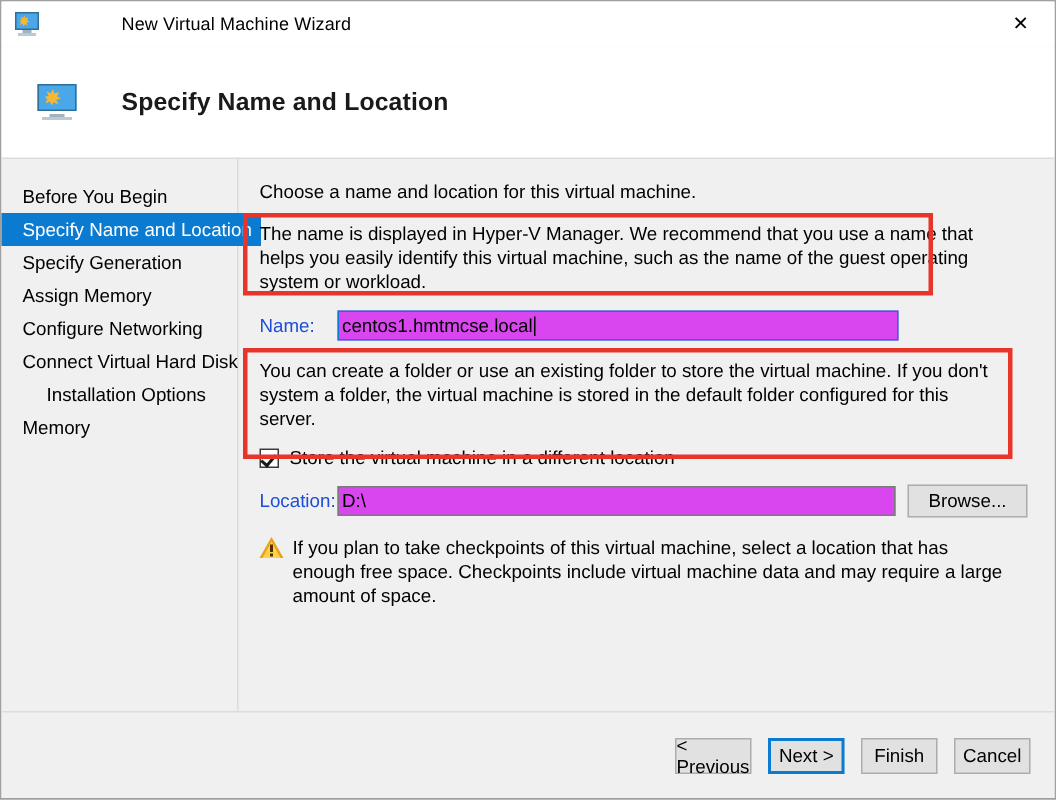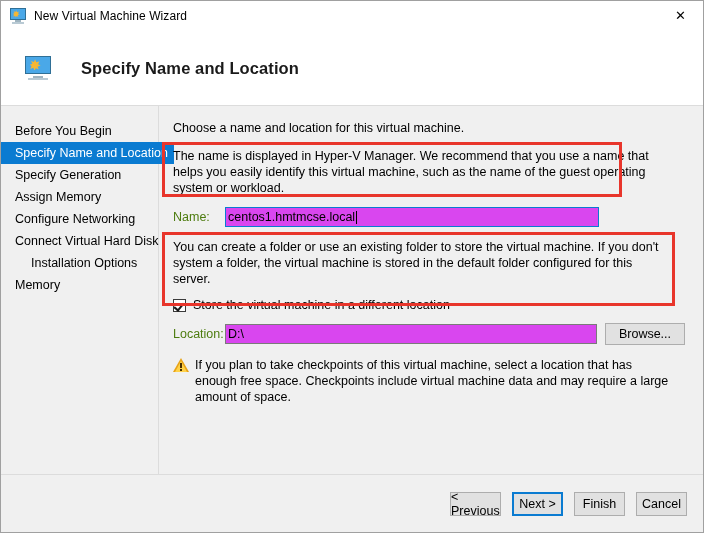--- a/index.html
+++ b/index.html
@@ -20,20 +20,21 @@
     flex-direction: column;
   }
   
   #titlebar {
     height: 30px;
     background: #ffffff;
     display: flex;
     align-items: center;
     flex: 0 0 auto;
     position: relative;
+    gap: 47px;
   }
   #titlebar-icon {
     width: 16px; height: 16px;
     margin-left: 9px; margin-right: 8px;
     position: relative;
     flex: 0 0 auto;
   }
   #titlebar-text {
     font-size: 12px;
     color: #000000;
@@ -119,21 +120,21 @@
   }
   .para.tight { margin-bottom: 11px; }
 
   .field-row {
     display: flex;
     align-items: center;
     margin-bottom: 12px;
   }
   .field-label {
     font-size: 12.5px;
-    color: #4d7c0f;
+    color: #1d4ed8;
     width: 52px;
     flex: 0 0 auto;
   }
   .textbox {
     height: 20px;
     box-sizing: border-box;
     background: #d946ef;
     border: 1px solid #7a7a7a;
     font-size: 12.5px;
     color: #000;

